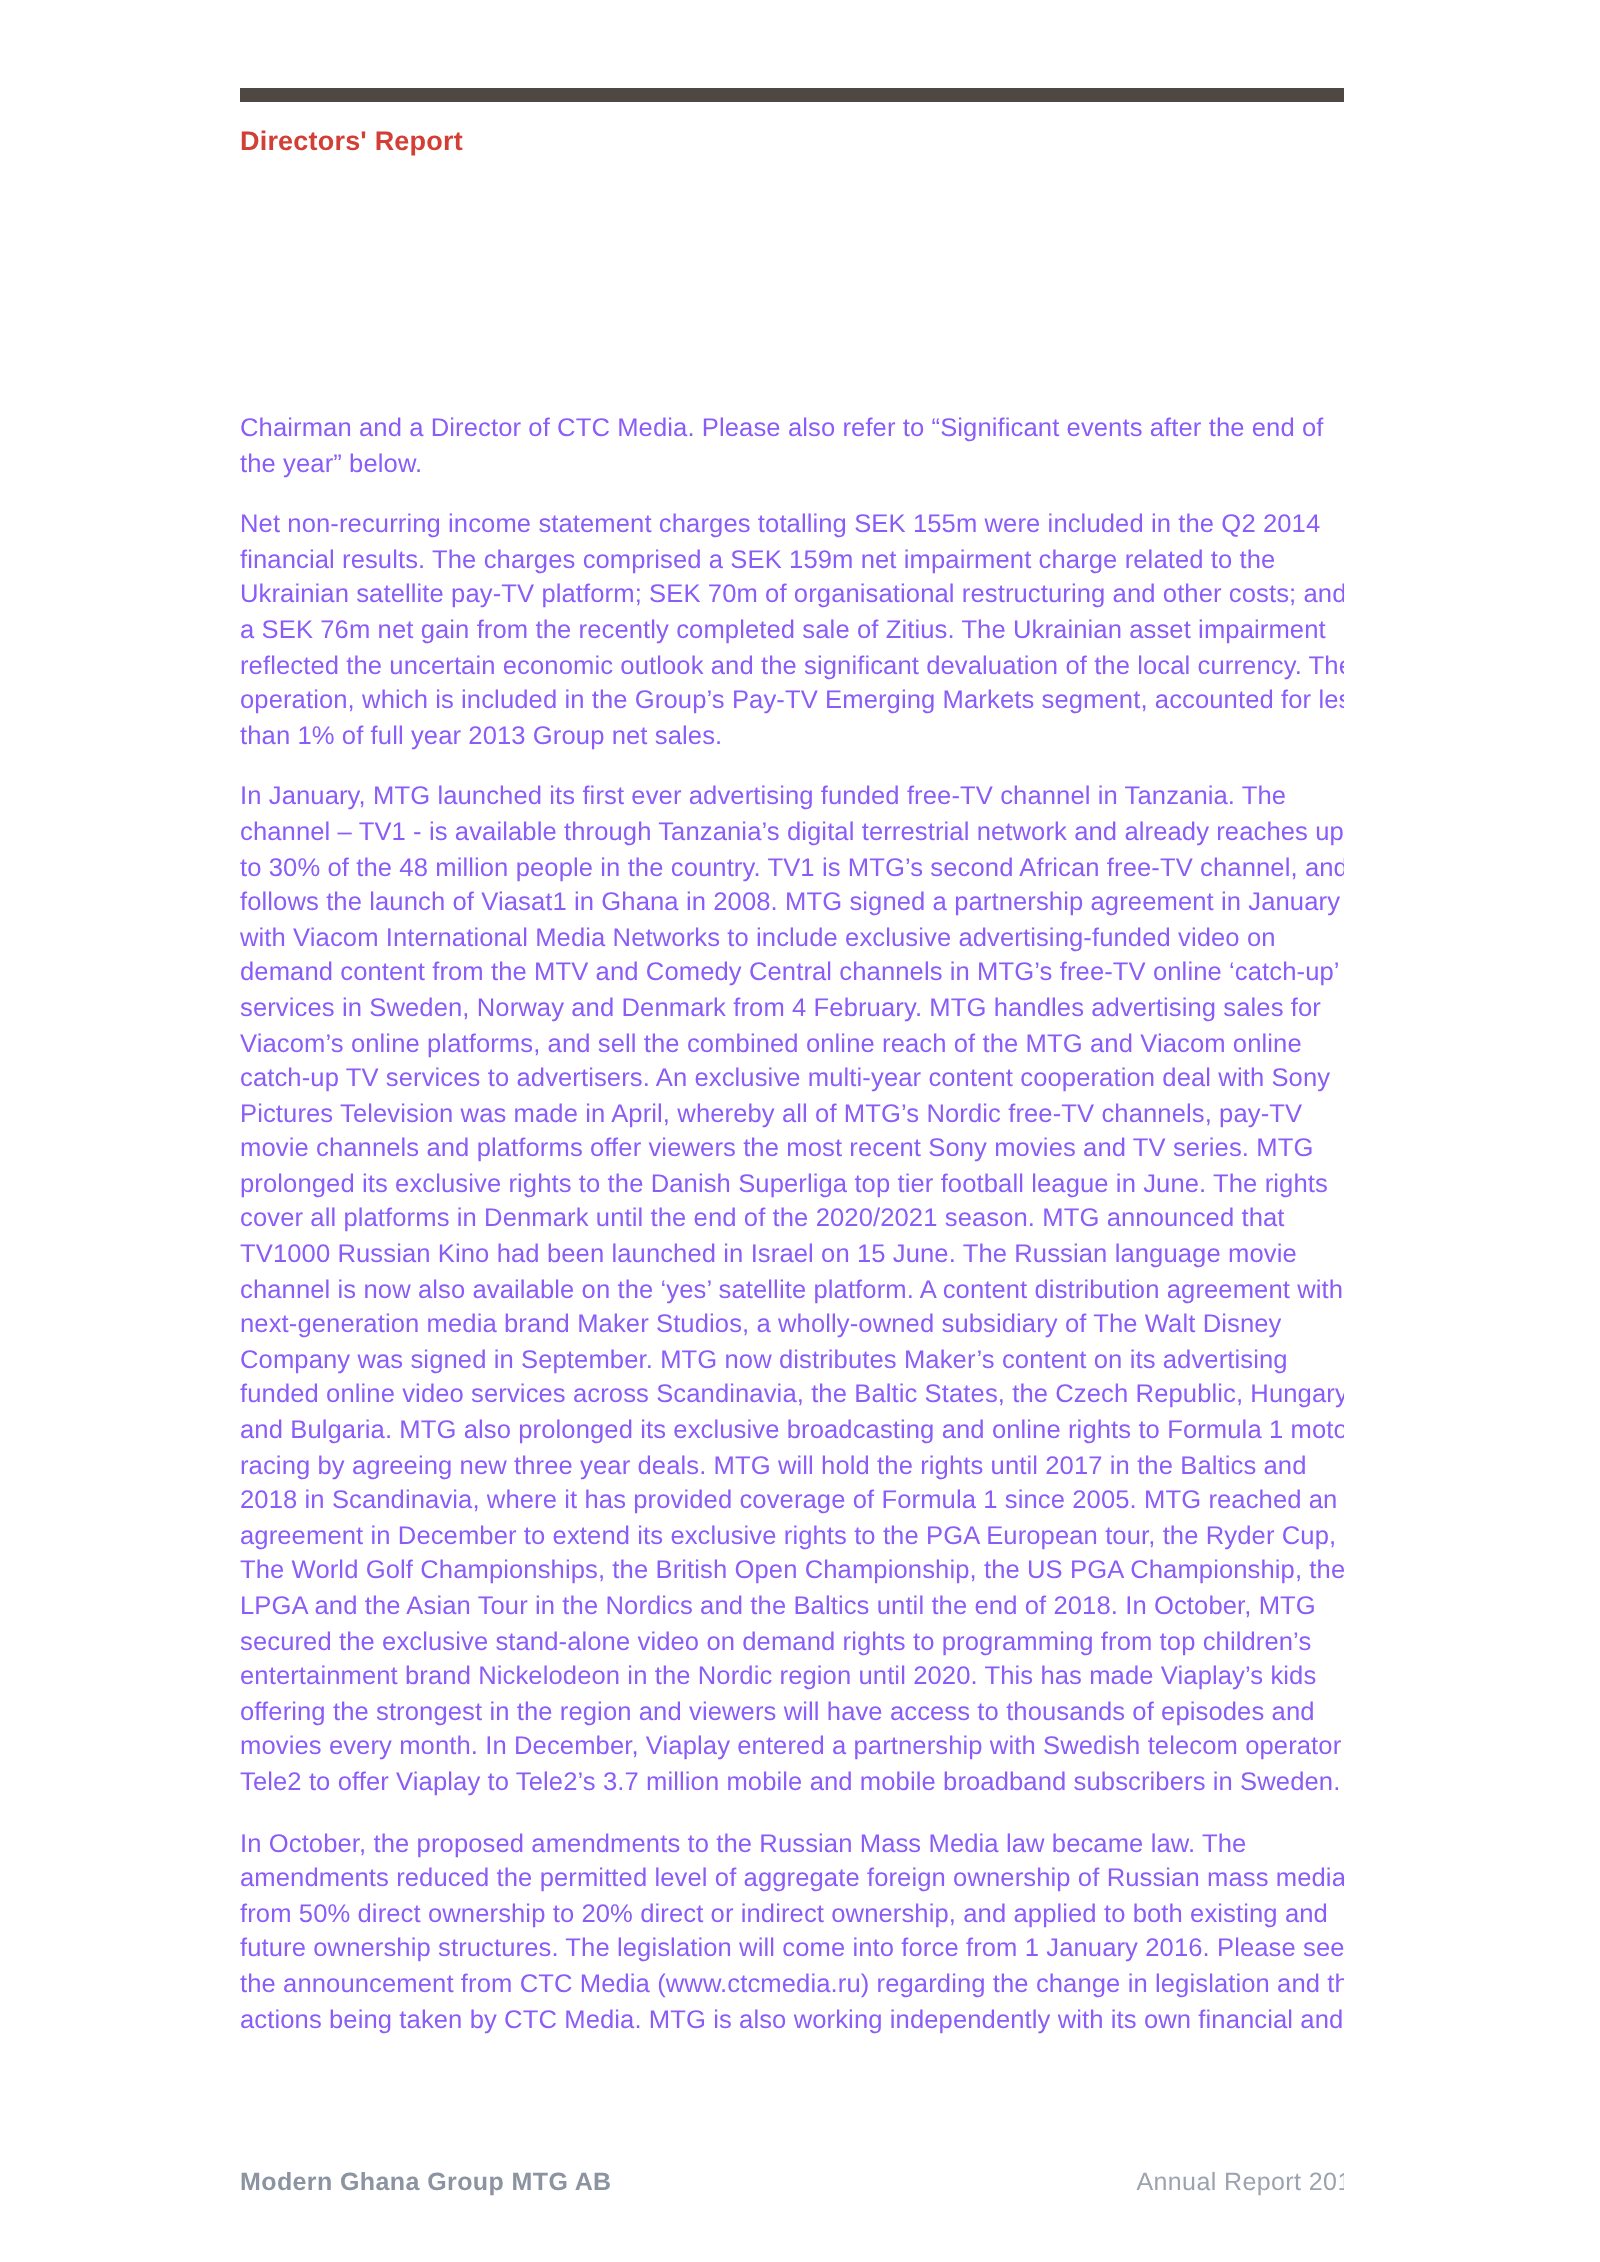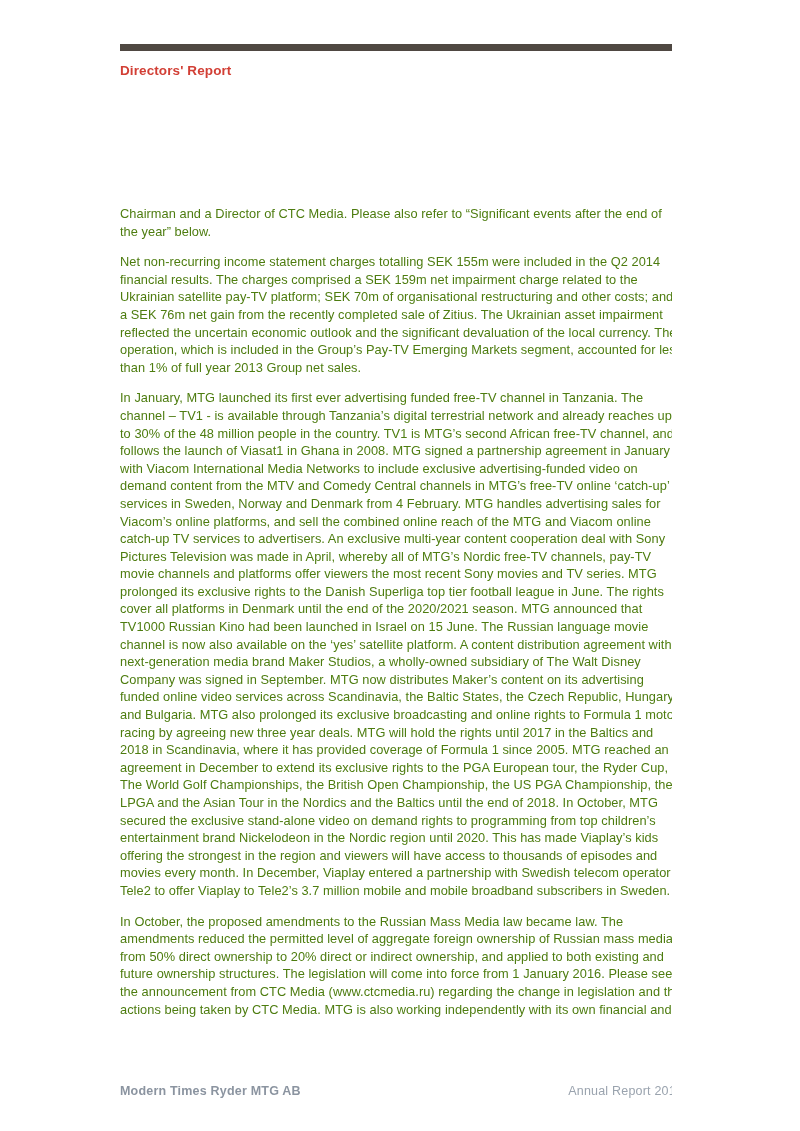--- a/index.html
+++ b/index.html
@@ -31,21 +31,21 @@
     font-size: 13.5px;
     font-weight: bold;
     color: #d23f35;
     letter-spacing: 0.1px;
   }
   .body-copy {
     position: absolute;
     left: 120px;
     top: 205px;
     width: 563px;
-    color: #4d7c0f;
+    color: #8b5cf6;
     font-size: 12.8px;
     line-height: 17.6px;
     letter-spacing: 0.05px;
   }
   .body-copy p {
     margin: 0 0 13px 0;
     text-align: left;
   }
   .footer {
     position: absolute;
@@ -91,19 +91,19 @@
   <div class="report-title">Directors' Report</div>
 
   <div class="body-copy">
     <p>Chairman and a Director of CTC Media. Please also refer to “Significant events after the end of the year” below.</p>
     <p>Net non-recurring income statement charges totalling SEK 155m were included in the Q2 2014 financial results. The charges comprised a SEK 159m net impairment charge related to the Ukrainian satellite pay-TV platform; SEK 70m of organisational restructuring and other costs; and a SEK 76m net gain from the recently completed sale of Zitius. The Ukrainian asset impairment reflected the uncertain economic outlook and the significant devaluation of the local currency. The operation, which is included in the Group’s Pay-TV Emerging Markets segment, accounted for less than 1% of full year 2013 Group net sales.</p>
     <p>In January, MTG launched its first ever advertising funded free-TV channel in Tanzania. The channel – TV1 - is available through Tanzania’s digital terrestrial network and already reaches up to 30% of the 48 million people in the country. TV1 is MTG’s second African free-TV channel, and follows the launch of Viasat1 in Ghana in 2008. MTG signed a partnership agreement in January with Viacom International Media Networks to include exclusive advertising-funded video on demand content from the MTV and Comedy Central channels in MTG’s free-TV online ‘catch-up’ services in Sweden, Norway and Denmark from 4 February. MTG handles advertising sales for Viacom’s online platforms, and sell the combined online reach of the MTG and Viacom online catch-up TV services to advertisers. An exclusive multi-year content cooperation deal with Sony Pictures Television was made in April, whereby all of MTG’s Nordic free-TV channels, pay-TV movie channels and platforms offer viewers the most recent Sony movies and TV series. MTG prolonged its exclusive rights to the Danish Superliga top tier football league in June. The rights cover all platforms in Denmark until the end of the 2020/2021 season. MTG announced that TV1000 Russian Kino had been launched in Israel on 15 June. The Russian language movie channel is now also available on the ‘yes’ satellite platform. A content distribution agreement with next-generation media brand Maker Studios, a wholly-owned subsidiary of The Walt Disney Company was signed in September. MTG now distributes Maker’s content on its advertising funded online video services across Scandinavia, the Baltic States, the Czech Republic, Hungary and Bulgaria. MTG also prolonged its exclusive broadcasting and online rights to Formula 1 motor racing by agreeing new three year deals. MTG will hold the rights until 2017 in the Baltics and 2018 in Scandinavia, where it has provided coverage of Formula 1 since 2005. MTG reached an agreement in December to extend its exclusive rights to the PGA European tour, the Ryder Cup, The World Golf Championships, the British Open Championship, the US PGA Championship, the LPGA and the Asian Tour in the Nordics and the Baltics until the end of 2018. In October, MTG secured the exclusive stand-alone video on demand rights to programming from top children’s entertainment brand Nickelodeon in the Nordic region until 2020. This has made Viaplay’s kids offering the strongest in the region and viewers will have access to thousands of episodes and movies every month. In December, Viaplay entered a partnership with Swedish telecom operator Tele2 to offer Viaplay to Tele2’s 3.7 million mobile and mobile broadband subscribers in Sweden.</p>
     <p>In October, the proposed amendments to the Russian Mass Media law became law. The amendments reduced the permitted level of aggregate foreign ownership of Russian mass media from 50% direct ownership to 20% direct or indirect ownership, and applied to both existing and future ownership structures. The legislation will come into force from 1 January 2016. Please see the announcement from CTC Media (www.ctcmedia.ru) regarding the change in legislation and the actions being taken by CTC Media. MTG is also working independently with its own financial and</p>
   </div>
 
   <div class="footer">
-    <span class="footer-company">Modern Times Ryder MTG AB</span>
+    <span class="footer-company">Modern Ghana Group MTG AB</span>
     <span class="footer-report">Annual Report 2016</span>
   </div>
 
   <div class="footer-pagenum">15</div>
 
 </div>
 
 </body></html>

